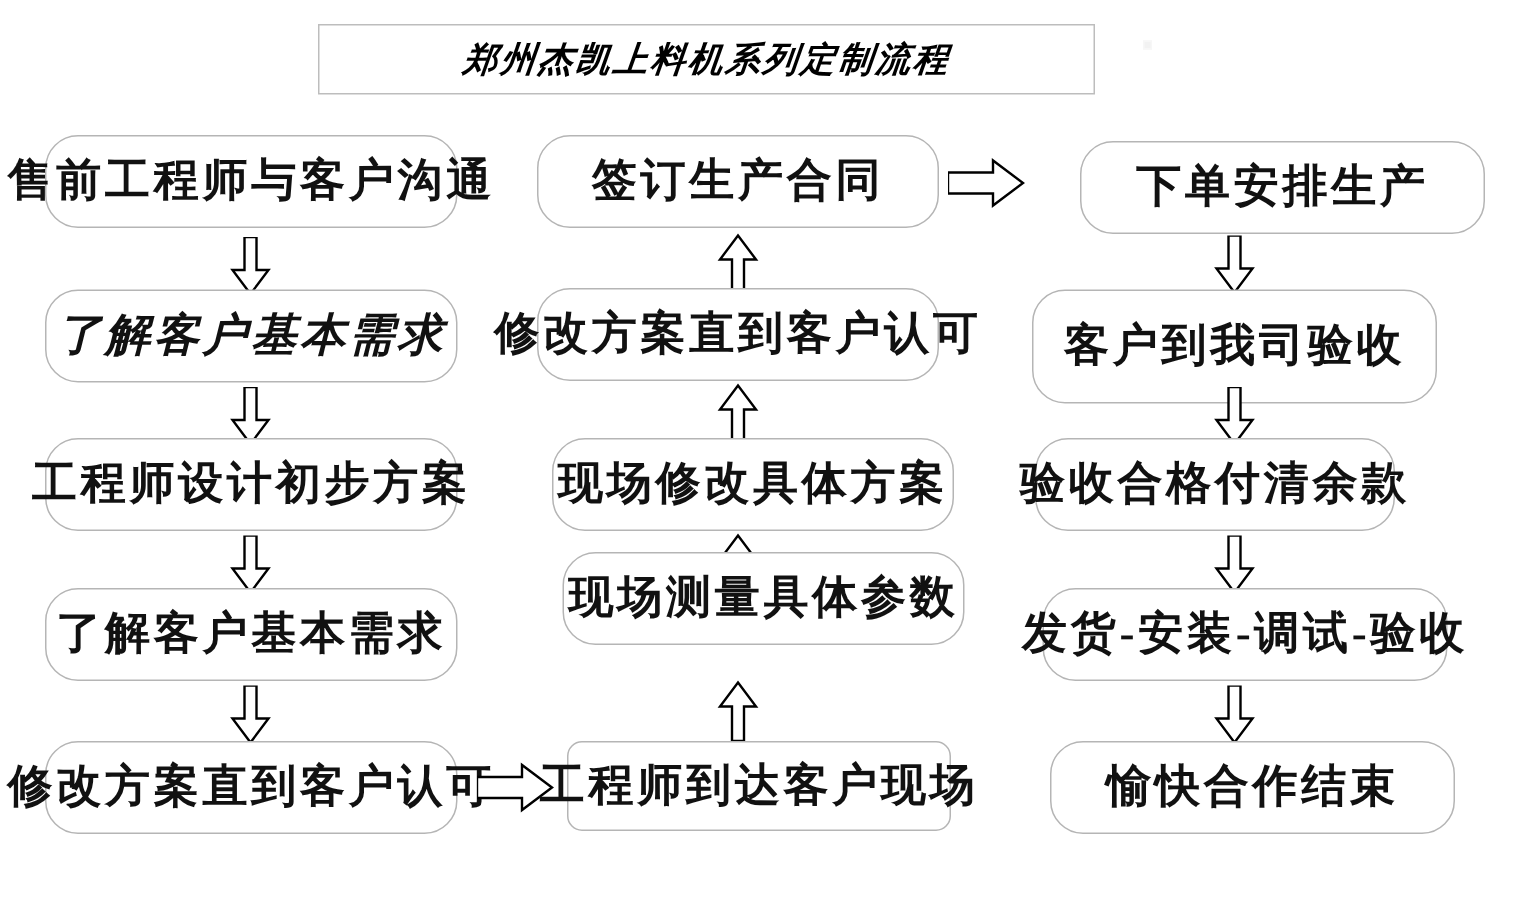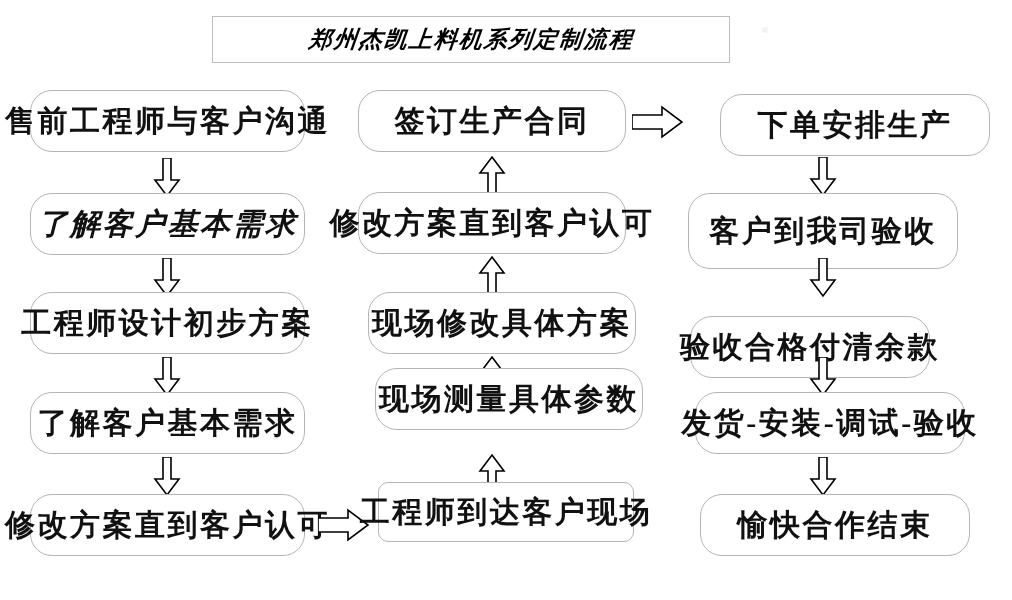--- a/index.html
+++ b/index.html
@@ -165,21 +165,21 @@
 
   <div class="node" style="left:375px; top:368px; width:268px; height:62px;">
     <span class="node-label">现场测量具体参数</span>
   </div>
   <div class="arrow" style="left:477px; top:453px;">
     <svg width="30" height="42" viewBox="0 0 30 42">
         <polygon points="15,2 27,18 19,18 19,41 11,41 11,18 3,18" fill="#ffffff" stroke="#000000" stroke-width="1.6"></polygon>
       </svg>
   </div>
 
-  <div class="node" style="left:378px; top:482px; width:256px; height:60px;border-radius:10px;">
+  <div class="node" style="left:378px; top:494px; width:256px; height:60px;border-radius:10px;">
     <span class="node-label">工程师到达客户现场</span>
   </div>
 
   <div class="arrow" style="left:632px; top:104px;">
     <svg width="52" height="36" viewBox="0 0 52 36">
         <polygon points="0,11 30,11 30,3 50,18 30,33 30,25 0,25" fill="#ffffff" stroke="#000000" stroke-width="1.6"></polygon>
       </svg>
   </div>
 
   <div class="node" style="left:688px; top:94px; width:270px; height:62px;margin-left:32px;">
@@ -193,21 +193,21 @@
 
   <div class="node" style="left:688px; top:193px; width:270px; height:76px;">
     <span class="node-label">客户到我司验收</span>
   </div>
   <div class="arrow" style="left:808px; top:258px;">
     <svg width="30" height="40" viewBox="0 0 30 40">
         <polygon points="11,0 19,0 19,22 27,22 15,38 3,22 11,22" fill="#ffffff" stroke="#000000" stroke-width="1.6"></polygon>
       </svg>
   </div>
 
-  <div class="node" style="left:690px; top:292px; width:240px; height:62px;margin-top:24px;">
+  <div class="node" style="left:690px; top:292px; width:240px; height:62px;">
     <span class="node-label">验收合格付清余款</span>
   </div>
   <div class="arrow" style="left:808px; top:357px;">
     <svg width="30" height="40" viewBox="0 0 30 40">
         <polygon points="11,0 19,0 19,22 27,22 15,38 3,22 11,22" fill="#ffffff" stroke="#000000" stroke-width="1.6"></polygon>
       </svg>
   </div>
 
   <div class="node" style="left:695px; top:392px; width:270px; height:62px;">
     <span class="node-label">发货-安装-调试-验收</span>

